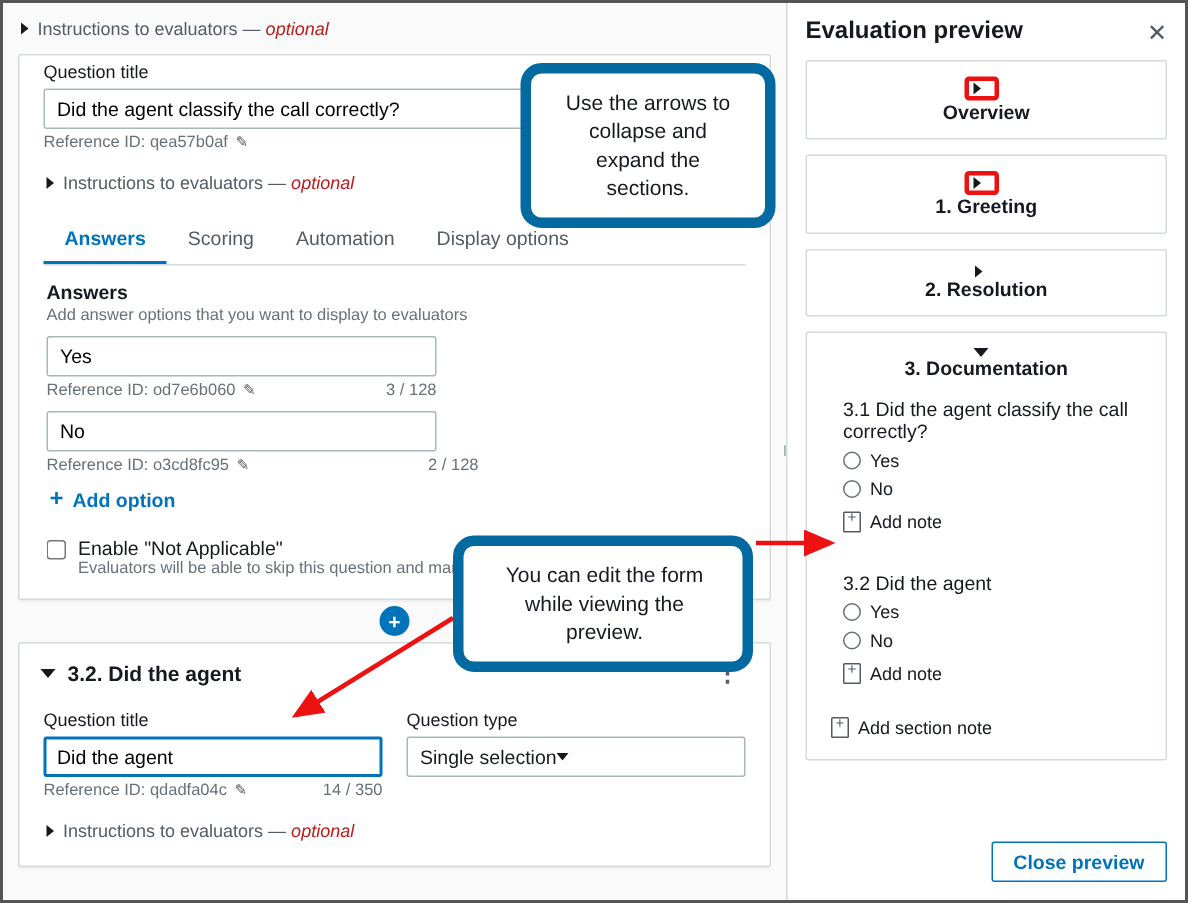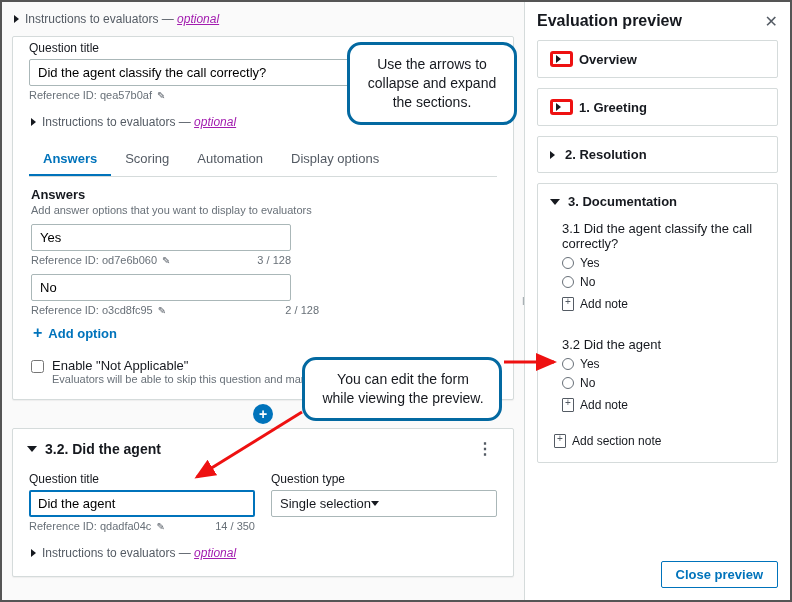--- a/index.html
+++ b/index.html
@@ -4,21 +4,21 @@
 <style>
   * { box-sizing: border-box; margin: 0; padding: 0; }
   body { font-family: "Amazon Ember", "Helvetica Neue", Arial, sans-serif; font-size: 13px; color: #16191f; background: #fff; }
   .app { width: 792px; height: 602px; border: 2px solid #555; position: relative; display: flex; overflow: hidden; }
   .left { width: 522px; height: 100%; overflow-y: auto; background: #fafafa; padding: 6px 10px 10px 10px; }
   .right { flex: 1; height: 100%; background: #fff; border-left: 1px solid #d5dbdb; padding: 10px 12px; position: relative; }
   .divider-handle { position: absolute; left: 519px; top: 50%; transform: translateY(-50%); width: 6px; height: 24px; display:flex; align-items:center; justify-content:center; color:#879196; font-size:10px;}
   .instr-row { display: flex; align-items: center; font-size: 12px; color: #545b64; padding: 4px 2px; }
   .caret { width: 0; height: 0; border-left: 5px solid #16191f; border-top: 4px solid transparent; border-bottom: 4px solid transparent; margin-right: 6px; }
   .caret-down { width: 0; height: 0; border-top: 6px solid #16191f; border-left: 5px solid transparent; border-right: 5px solid transparent; margin-right: 8px; }
-  .optional { color: #a21caf; font-style: italic; text-decoration: underline; }
+  .optional { color: #b91c1c; font-style: italic; }
   .card { background: #fff; border: 1px solid #d5dbdb; border-radius: 2px; margin-top: 6px; box-shadow: 0 1px 1px rgba(0,0,0,0.05); }
   .card-header { display: flex; align-items: center; padding: 10px 14px; font-weight: 700; font-size: 14px; }
   .card-body { padding: 4px 16px 12px 16px; }
   .field-label { font-size: 12px; color: #16191f; margin-bottom: 4px; }
   .field-row { display: flex; gap: 16px; }
   .field-row .col { flex: 1; }
   .text-input { width: 100%; border: 1px solid #aab7b8; border-radius: 2px; padding: 5px 8px; font-size: 13px; background: #fff; }
   .text-input.focus { border: 2px solid #0073bb; padding: 4px 7px; }
   .ref-line { display: flex; justify-content: space-between; font-size: 11px; color: #687078; margin-top: 3px; }
   .pencil { font-size: 10px; color: #545b64; margin-left: 2px; }
@@ -35,31 +35,31 @@
   .enable-na input { margin-top:2px;}
   .na-sub { font-size:11px; color:#687078; }
   .add-circle { width:20px; height:20px; border-radius:50%; background:#0073bb; color:#fff; display:flex; align-items:center; justify-content:center; font-size:14px; font-weight:700; margin: 4px auto -2px auto; position:relative; z-index:2;}
   .more-dots { color:#545b64; font-size:16px; padding:0 6px;}
   .select { width: 100%; border: 1px solid #aab7b8; border-radius: 2px; padding: 5px 8px; font-size: 13px; background: #fff; display:flex; align-items:center;}
   .select .sel-caret { width:0; height:0; border-top:5px solid #16191f; border-left:4px solid transparent; border-right:4px solid transparent;}
   
   .right h2 { font-size: 16px; font-weight: 700; }
   .close-x { position: absolute; top: 10px; right: 12px; font-size: 16px; color: #545b64; cursor: pointer; }
   .preview-sec { border: 1px solid #d5dbdb; border-radius: 2px; margin-top: 10px; padding: 10px 12px; }
-  .preview-sec-hdr { display:flex; align-items:center; font-weight:700; font-size:13px; }
+  .preview-sec-hdr { display:flex; align-items:center; font-weight:700; font-size:13px;flex-direction:column; }
   .redbox { border: 3px solid #e11; border-radius: 3px; padding: 1px 3px; display:inline-flex; align-items:center; margin-right:6px;}
   .q-item { padding-left: 12px; margin-top: 12px; font-size: 13px;}
   .radio-row { display:flex; align-items:center; gap:6px; padding-left: 12px; margin-top:5px; font-size:12px; color:#16191f;}
   .radio-row .r { width:12px; height:12px; border:1px solid #687078; border-radius:50%; }
   .note-row { display:flex; align-items:center; gap:6px; padding-left: 12px; margin-top:8px; font-size:12px; color:#16191f;}
   .note-icon { width:12px; height:14px; border:1px solid #545b64; border-radius:1px; position:relative;}
   .note-icon::after { content:'+'; position:absolute; top:-2px; left:2px; font-size:10px; color:#545b64;}
   .btn-outline { border:1px solid #0073bb; color:#0073bb; background:#fff; padding:5px 14px; font-size:13px; font-weight:700; border-radius:2px; cursor:pointer; position:absolute; bottom:12px; right:12px;}
   
-  .callout { position:absolute; background:#fff; border:3px solid #0369a1; border-radius:14px; padding:10px 14px; text-align:center; font-size:14px; color:#16191f; z-index:50; line-height:1.35;}
+  .callout { position:absolute; background:#fff; border:7px solid #0369a1; border-radius:14px; padding:10px 14px; text-align:center; font-size:14px; color:#16191f; z-index:50; line-height:1.35;}
   .arrow-svg { position:absolute; z-index:49; }
 </style>
 </head>
 <body>
 
 <div class="app">
 
   <div class="left">
 
     <div class="instr-row">

